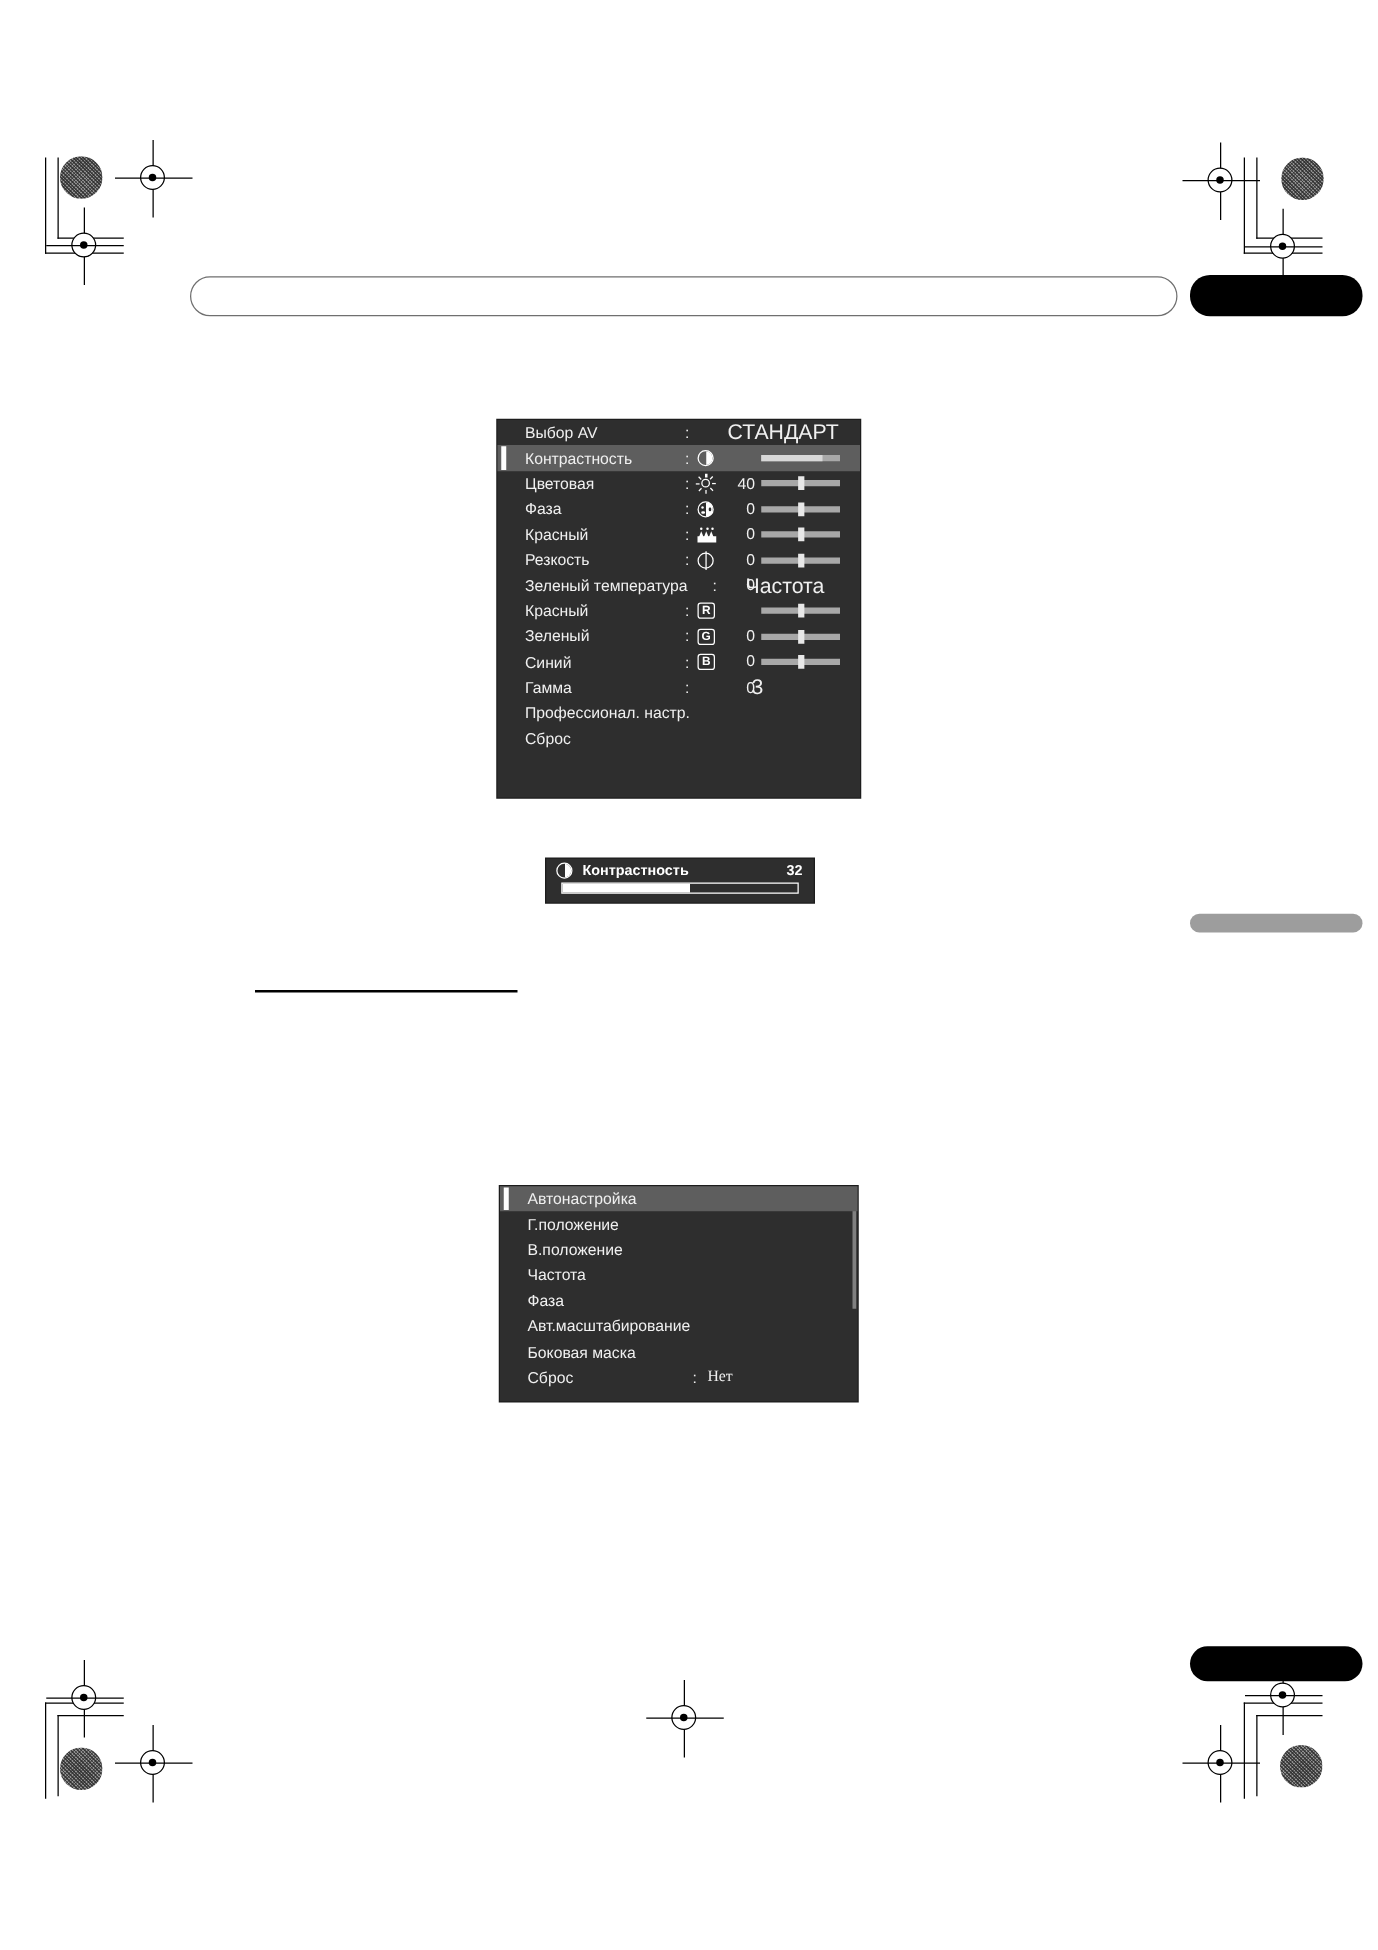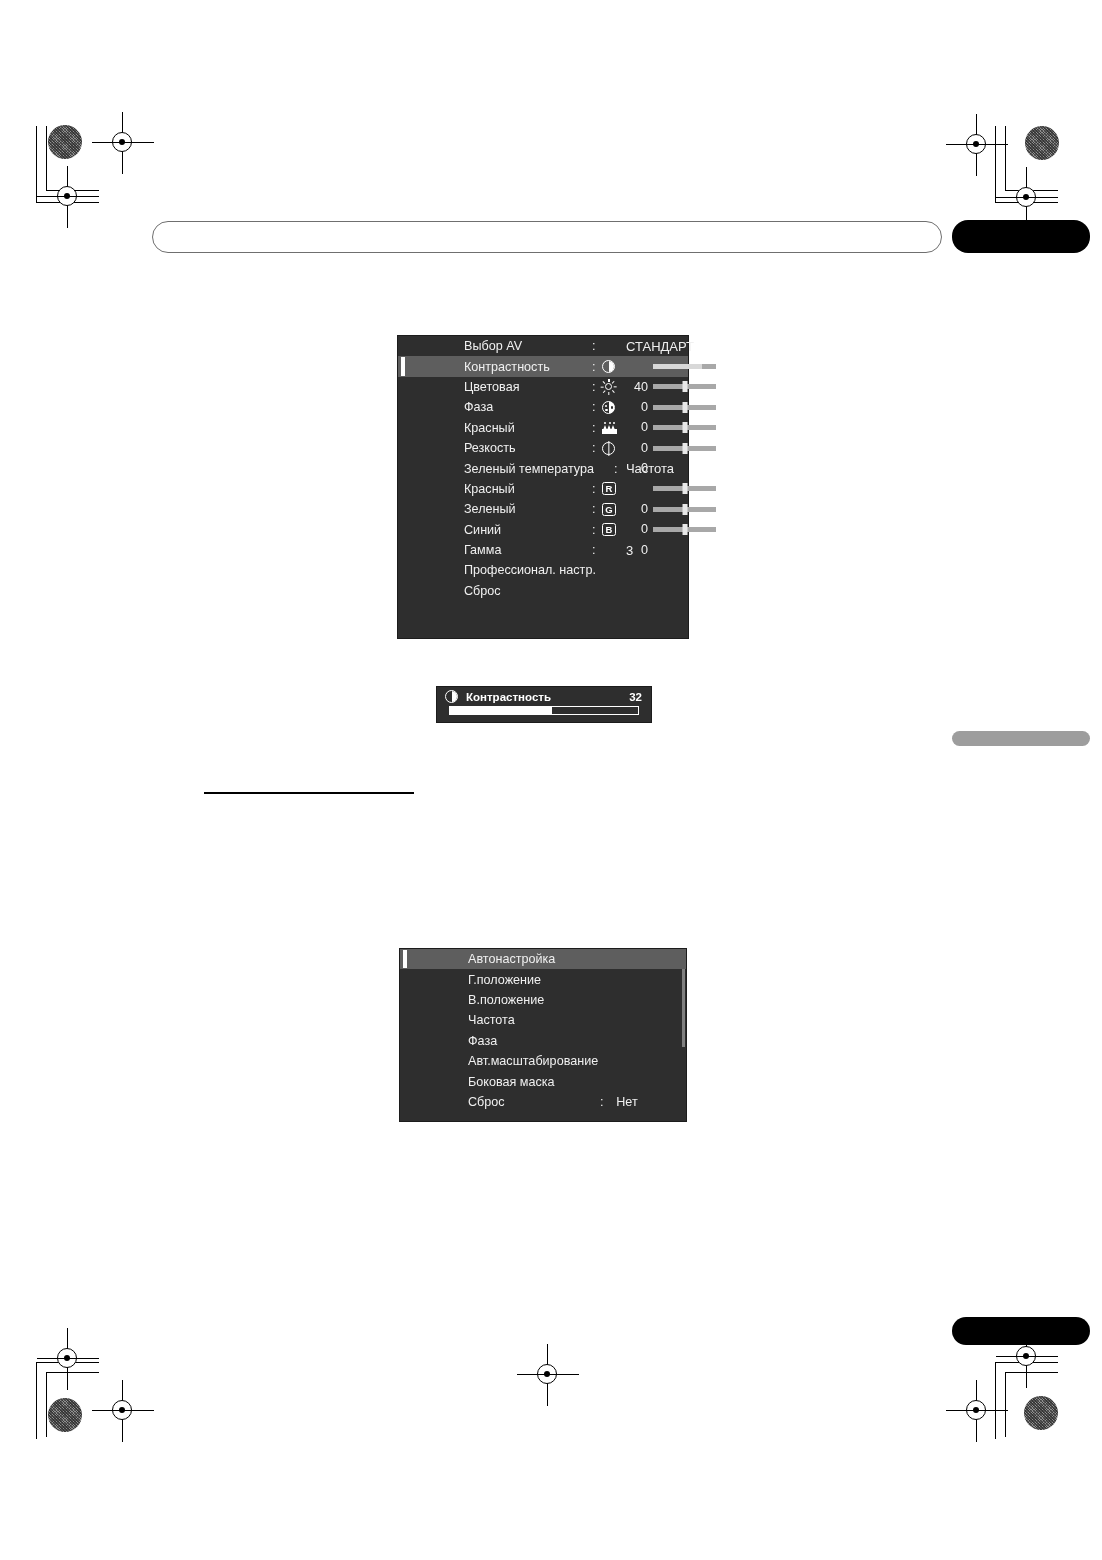--- a/index.html
+++ b/index.html
@@ -117,21 +117,20 @@
     content: "";
     position: absolute;
     left: 3px; top: 1px;
     width: 4px; height: calc(100% - 2px);
     background: #ffffff;
   }
   .row-label {
     width: 128px;
     flex: 0 0 128px;
     white-space: nowrap;
-    margin-left: 44px;
   }
   .row-colon {
     width: 10px;
     flex: 0 0 10px;
     text-align: left;
   }
   .row-icon {
     width: 24px;
     flex: 0 0 24px;
     display: flex;
@@ -139,21 +138,21 @@
     justify-content: flex-start;
   }
   .row-value {
     flex: 1 1 auto;
     display: flex;
     align-items: center;
   }
   .row-value.text-only {
     justify-content: center;
     padding-right: 20px;
-    font-size: 13px;
+    font-size: 17px;
   }
   .num {
     width: 22px;
     flex: 0 0 22px;
     text-align: right;
     font-size: 12.6px;
     padding-right: 5px;
     margin-top: 40px;
   }
 
@@ -324,23 +323,23 @@
     box-sizing: border-box;
   }
   .osd2-row.selected { background: #5e5e5e; }
   .osd2-row.selected::before {
     content: "";
     position: absolute;
     left: 3px; top: 1px;
     width: 4px; height: calc(100% - 2px);
     background: #ffffff;
   }
-  .osd2-label { flex: 0 0 132px; white-space: nowrap; margin-left: 46px; }
+  .osd2-label { flex: 0 0 132px; white-space: nowrap; }
   .osd2-colon { flex: 0 0 12px; }
-  .osd2-value { flex: 1 1 auto; text-align: center; padding-right: 44px; }
+  .osd2-value { flex: 1 1 auto; padding-right: 44px; font-family: Liberation Serif, serif; }
   .osd2-scroll {
     position: absolute;
     right: 1px;
     width: 3px;
     background: #808080;
   }
 </style>
 </head>
 <body>
 

